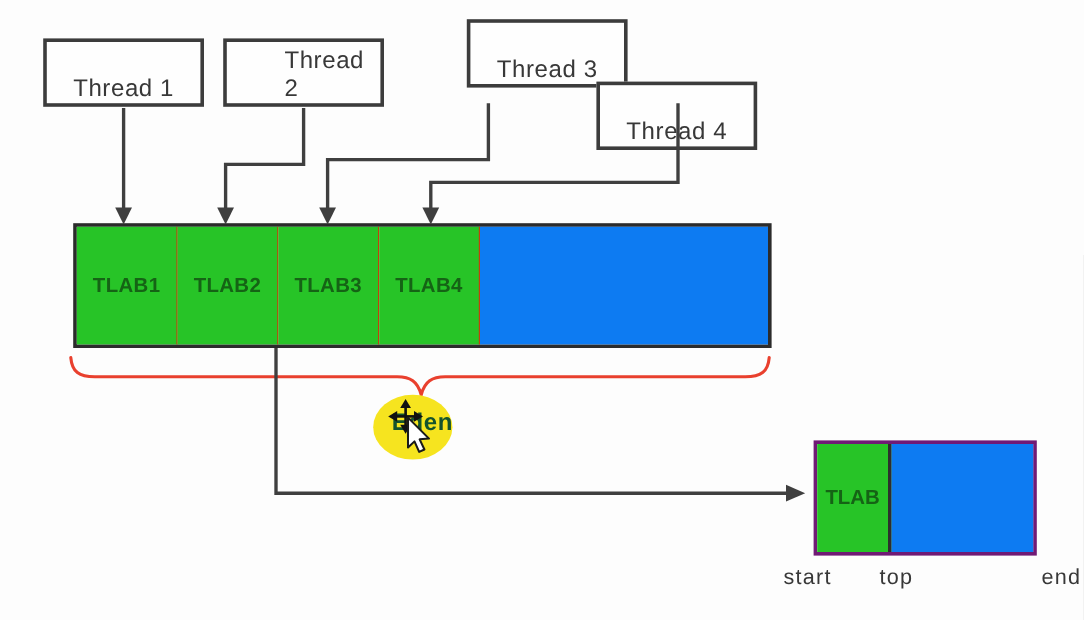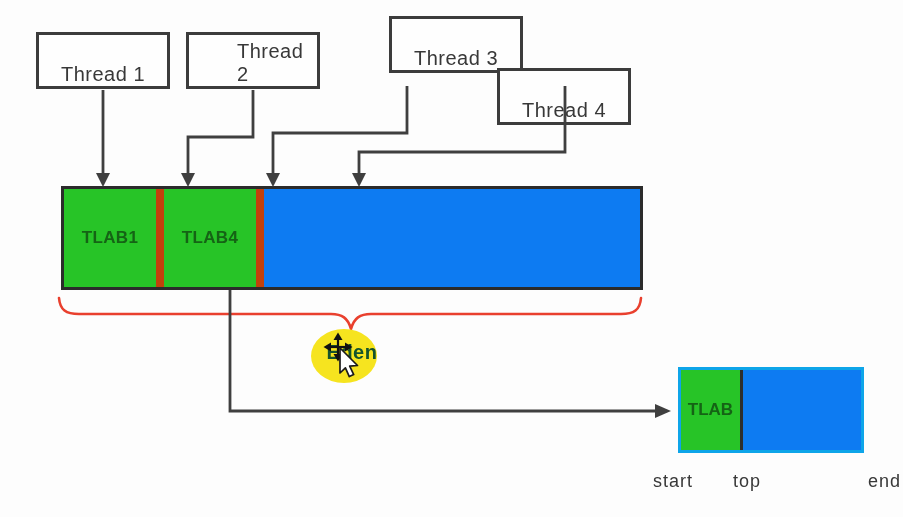--- a/index.html
+++ b/index.html
@@ -22,31 +22,31 @@
   .t4{left:497px;top:28px;margin-top:40px;}
 
   .eden-bar{
     position:absolute;left:61px;top:186px;width:582px;height:104px;
     box-sizing:border-box;border:3px solid #2b2b2b;display:flex;z-index:1;
   }
   .seg{
     box-sizing:border-box;display:flex;align-items:center;justify-content:center;
     font-weight:bold;font-size:17px;letter-spacing:.3px;
   }
-  .seg.green{width:100px;background:var(--green);border-right:8px solid #c2410c;color:var(--tlabText);}
+  .seg.green{width:84px;background:var(--green);border-right:1px solid #c2410c;color:var(--tlabText);}
   .seg.blue{flex:1;background:var(--blue);}
 
   .eden-label{
     position:absolute;left:320px;top:341px;width:64px;z-index:4;
     text-align:center;font-weight:bold;font-size:20px;color:#14532d;letter-spacing:.5px;
   }
 
   .tlab-detail{
-    position:absolute;left:678px;top:367px;width:186px;height:86px;
-    box-sizing:border-box;border:3px solid #0ea5e9;display:flex;z-index:1;
+    position:absolute;left:678px;top:367px;width:186px;height:96px;
+    box-sizing:border-box;border:3px solid #701a75;display:flex;z-index:1;
   }
   .tlab-detail .green-part{
     width:62px;box-sizing:border-box;background:var(--green);
     border-right:3px solid #2e2e2e;display:flex;align-items:center;justify-content:center;
     font-weight:bold;font-size:17px;color:var(--tlabText);
   }
   .tlab-detail .blue-part{flex:1;background:var(--blue);}
 
   .marker{
     position:absolute;top:471px;width:64px;text-align:center;z-index:1;
@@ -100,20 +100,26 @@
   </div>
   <div class="thread-box t4">
     <span>Thread 4</span>
   </div>
 
   <div class="eden-bar">
     <div class="seg green">
       <span>TLAB1</span>
     </div>
     <div class="seg green">
+      <span>TLAB2</span>
+    </div>
+    <div class="seg green">
+      <span>TLAB3</span>
+    </div>
+    <div class="seg green">
       <span>TLAB4</span>
     </div>
     <div class="seg blue"></div>
   </div>
 
   <div class="eden-label">Eden</div>
 
   <div class="tlab-detail">
     <div class="green-part">
       <span>TLAB</span>

